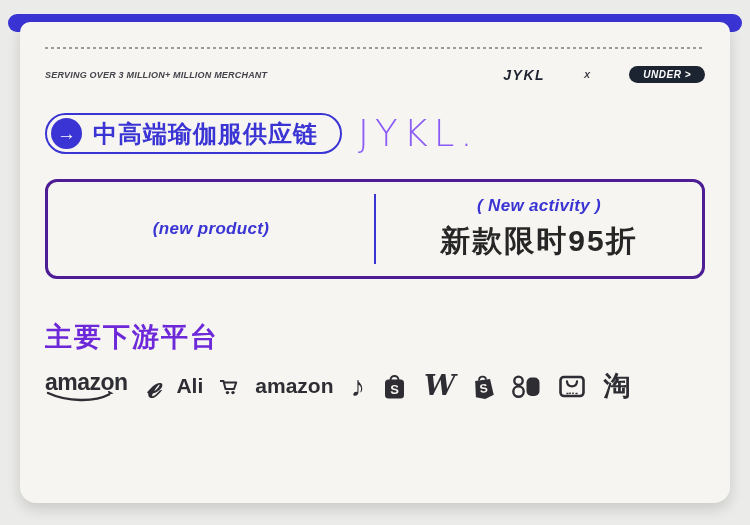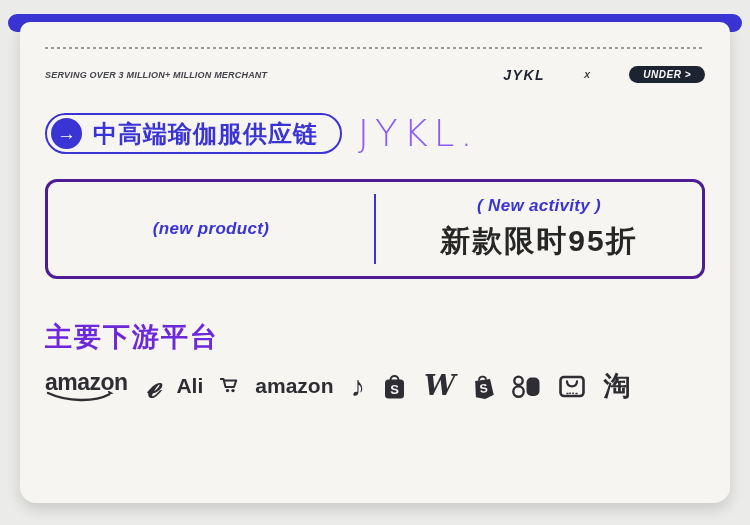--- a/index.html
+++ b/index.html
@@ -36,21 +36,21 @@
   .ibdivider{width:2px;background:#3a34d4;margin:12px 0;}
   .ibsub{color:#3a34d4;font-style:italic;font-size:17px;font-weight:600;letter-spacing:.3px;}
   .ibbig{color:#262626;font-size:30px;font-weight:800;letter-spacing:2px;}
   .plat-heading{margin:40px 0 0;font-size:27px;font-weight:900;color:#6d28d9;letter-spacing:2px;}
   .platrow{margin-top:15px;display:flex;align-items:center;gap:17px;color:#2d2d33;}
   .amazon{display:inline-flex;flex-direction:column;line-height:1;}
   .amazon-word{font-size:23px;font-weight:800;letter-spacing:-.5px;color:#2d2d33;}
   .amazon-smile{margin-top:-3px;}
   .alibaba{font-family:"DejaVu Serif",serif;font-style:italic;font-weight:bold;
         font-size:32px;line-height:1;transform:rotate(-6deg);display:inline-block;}
-  .aliexpress{display:inline-flex;gap:15px;font-size:21px;font-weight:800;}
+  .aliexpress{display:inline-flex;align-items:center;gap:15px;font-size:21px;font-weight:800;}
   .tiktok{font-size:29px;font-weight:bold;line-height:1;}
   .wish{font-family:"DejaVu Serif",serif;font-style:italic;font-weight:bold;font-size:28px;line-height:1;}
   .shopify-wrap{display:inline-block;transform:rotate(-8deg);}
   .taobao{font-size:27px;font-weight:900;line-height:1;}
   svg{display:block;}
 </style>
 </head>
 <body>
 
 <div class="page">

